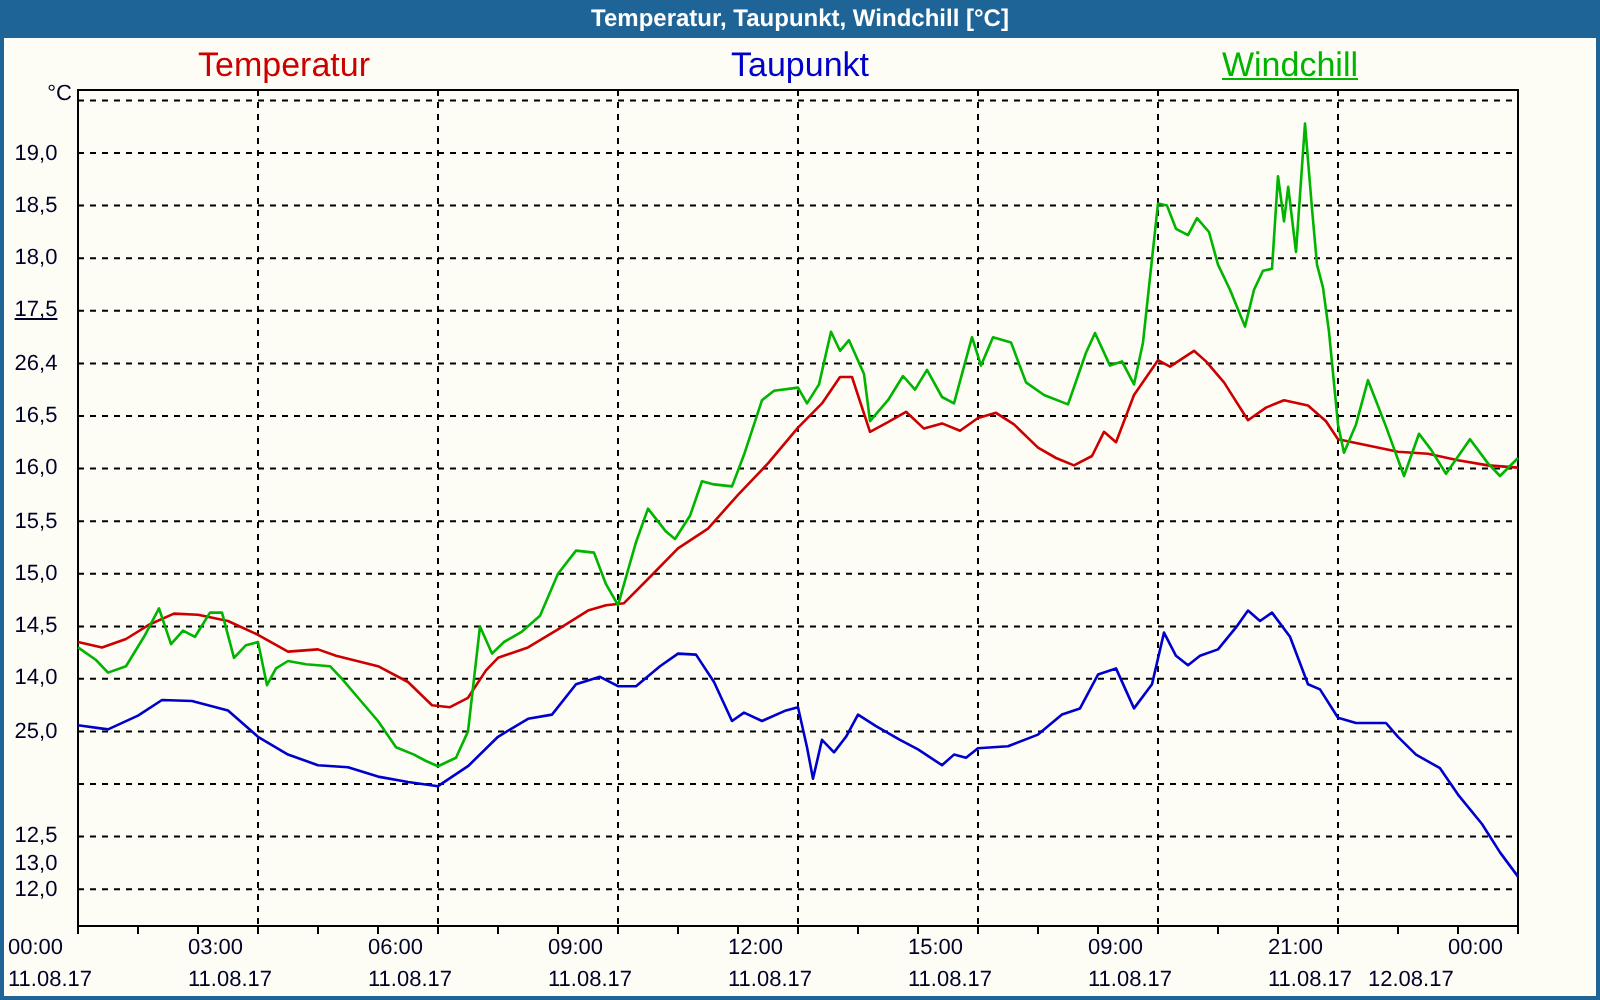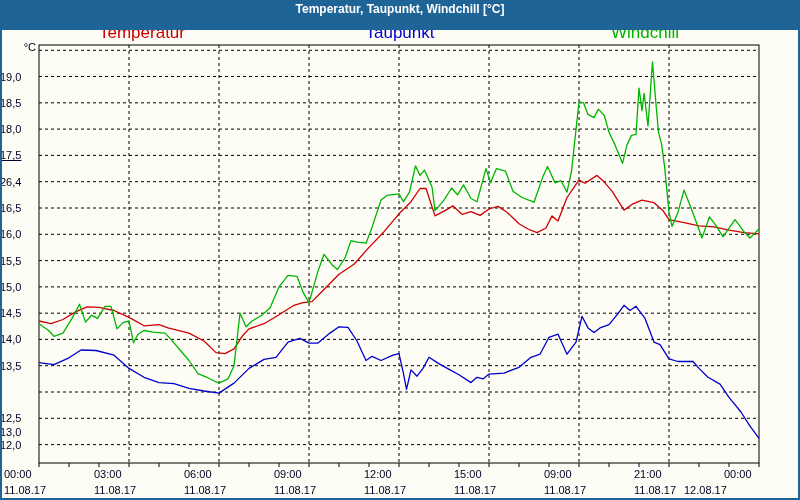--- a/index.html
+++ b/index.html
@@ -2,53 +2,53 @@
 <html><head>
 <meta charset="utf-8">
 <style>
   html,body{margin:0;padding:0;background:#e8e8e8;}
   .window{
     position:relative;width:800px;height:500px;background:#fdfdf5;
     font-family:"Liberation Sans",sans-serif;overflow:hidden;
   }
   .frame{position:absolute;inset:0;border:2px solid #1f6496;pointer-events:none;z-index:30;}
   .titlebar{
-    position:absolute;top:0;left:0;width:800px;height:30px;background:#1f6496;
+    position:absolute;top:0;left:0;width:800px;height:19px;background:#1f6496;
     color:#ffffff;font-size:12px;font-weight:bold;text-align:center;line-height:19px;z-index:20;
   }
   .legend-item{
     position:absolute;top:26px;height:14px;font-size:17px;line-height:14px;
     transform:translateX(-50%);white-space:nowrap;z-index:10;
   }
   .y-unit{
     position:absolute;top:41px;left:0;width:36px;text-align:right;
     font-size:11px;color:#000028;z-index:10;
   }
   .ylab{
-    position:absolute;left:0;width:36px;text-align:left;font-size:11px;
+    position:absolute;left:0;width:36px;text-align:center;font-size:11px;
     color:#000028;height:12px;line-height:12px;z-index:10;
   }
   .xlab-time,.xlab-date{
     position:absolute;width:70px;font-size:11px;
     color:#000028;transform:translateX(-50%);white-space:nowrap;z-index:10;
   }
   svg.chart{position:absolute;top:0;left:0;z-index:5;}
 </style>
 </head>
 <body>
 
 <div class="window">
   <div class="titlebar">
     <span>Temperatur, Taupunkt, Windchill [°C]</span>
   </div>
 
   <div id="legend">
       <div class="legend-item" style="left: 142px; color: rgb(204, 0, 0);">Temperatur</div>
       <div class="legend-item" style="left: 400px; color: rgb(0, 0, 204);">Taupunkt</div>
-      <div class="legend-item" style="left: 645px; color: rgb(0, 180, 0);">Windchill</div>
+      <div class="legend-item" style="left: 645px; color: rgb(0, 180, 0); text-decoration: underline;">Windchill</div>
     </div>
 
   <div class="y-unit">°C</div>
 
   <svg id="chart-svg" class="chart" width="800" height="500">
       <line x1="39" x2="759" y1="444.6" y2="444.6" stroke="#000000" stroke-width="1" stroke-dasharray="3 3"></line>
       <line x1="39" x2="759" y1="418.3" y2="418.3" stroke="#000000" stroke-width="1" stroke-dasharray="3 3"></line>
       <line x1="39" x2="759" y1="392.0" y2="392.0" stroke="#000000" stroke-width="1" stroke-dasharray="3 3"></line>
       <line x1="39" x2="759" y1="365.7" y2="365.7" stroke="#000000" stroke-width="1" stroke-dasharray="3 3"></line>
       <line x1="39" x2="759" y1="339.4" y2="339.4" stroke="#000000" stroke-width="1" stroke-dasharray="3 3"></line>
@@ -106,21 +106,21 @@
       <div class="ylab" style="top: 97px;">18,5</div>
       <div class="ylab" style="top: 123px;">18,0</div>
       <div class="ylab" style="top: 149px; text-decoration: underline;">17,5</div>
       <div class="ylab" style="top: 176px;">26,4</div>
       <div class="ylab" style="top: 202px;">16,5</div>
       <div class="ylab" style="top: 228px;">16,0</div>
       <div class="ylab" style="top: 255px;">15,5</div>
       <div class="ylab" style="top: 281px;">15,0</div>
       <div class="ylab" style="top: 307px;">14,5</div>
       <div class="ylab" style="top: 333px;">14,0</div>
-      <div class="ylab" style="top: 360px;">13,5</div>
+      <div class="ylab" style="top: 360px;">25,0</div>
       <div class="ylab" style="top: 386px; margin-top: 40px;">13,0</div>
       <div class="ylab" style="top: 412px;">12,5</div>
       <div class="ylab" style="top: 439px;">12,0</div>
     </div>
   <div id="x-labels">
       <div class="xlab-time" style="left: 39px; top: 468px;">00:00</div>
       <div class="xlab-date" style="left: 39px; top: 484px;">11.08.17</div>
       <div class="xlab-time" style="left: 129px; top: 468px;">03:00</div>
       <div class="xlab-date" style="left: 129px; top: 484px;">11.08.17</div>
       <div class="xlab-time" style="left: 219px; top: 468px;">06:00</div>

